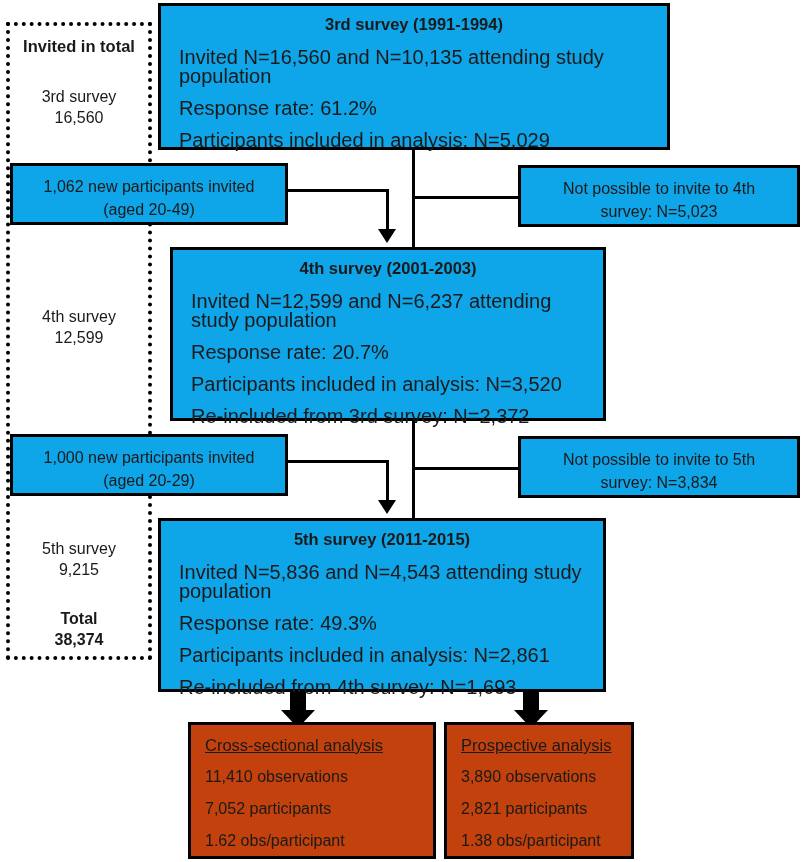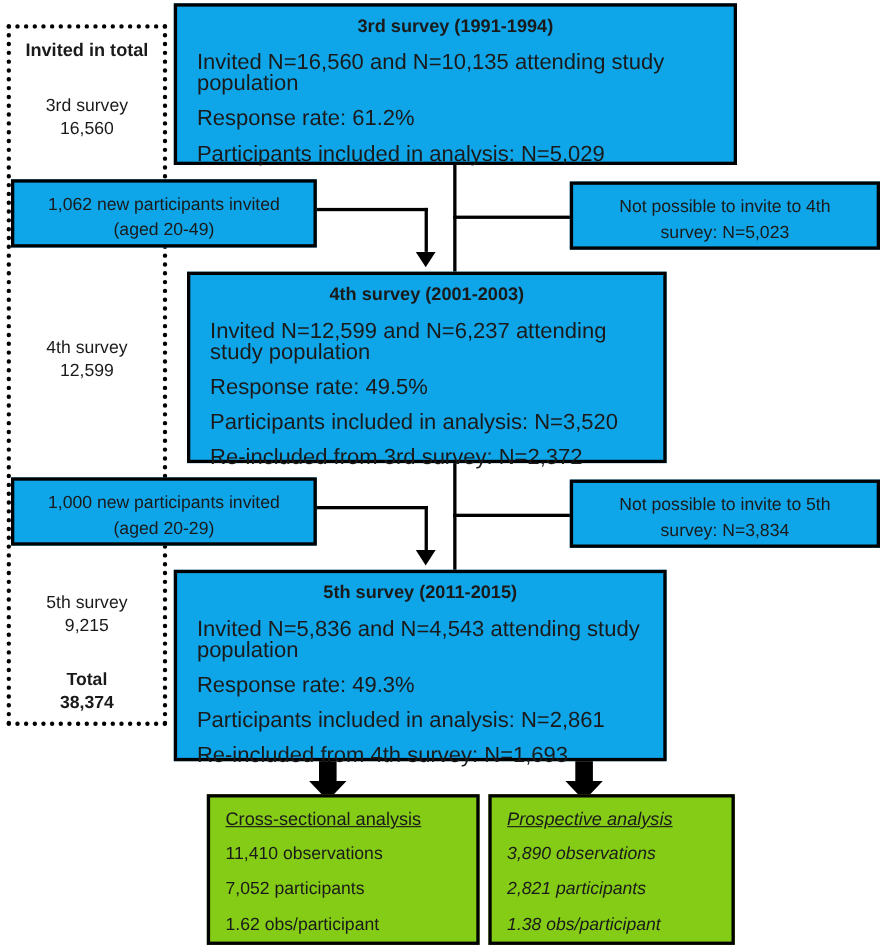--- a/index.html
+++ b/index.html
@@ -28,21 +28,21 @@
   }
   .dotted-box {
     position: absolute;
     box-sizing: border-box;
     background: #ffffff;
     border: 4px dotted #000000;
   }
   .beige-box {
     position: absolute;
     box-sizing: border-box;
-    background: #84cc16;
+    background: #c2410c;
     border: 3px solid #000000;
   }
 
   
   .survey-title {
     text-align: center;
     font-weight: bold;
     font-size: 16.5px;
     line-height: 19px;
     margin: 9px 0 0 0;
@@ -198,21 +198,21 @@
     <div class="plain-box-text">
       <div>Not possible to invite to 4th</div>
       <div>survey: N=5,023</div>
     </div>
   </div>
 
   <div class="box" style="left:170px; top:247px; width:436px; height:174px;">
     <div class="survey-title">4th survey (2001-2003)</div>
     <div class="survey-body">
       <p class="survey-line">Invited N=12,599 and N=6,237 attending study population</p>
-      <p class="survey-line">Response rate: 49.5%</p>
+      <p class="survey-line">Response rate: 20.7%</p>
       <p class="survey-line">Participants included in analysis: N=3,520</p>
       <p class="survey-line">Re-included from 3rd survey: N=2,372</p>
     </div>
   </div>
 
   <div class="vline" style="left:412px; top:421px; height:97px;"></div>
   <div class="hline" style="left:412px; top:467px; width:108px;"></div>
 
   <div class="box" style="left:10px; top:434px; width:278px; height:62px;">
     <div class="plain-box-text">
@@ -254,21 +254,21 @@
 
   <div class="beige-box" style="left:188px; top:722px; width:248px; height:137px;">
     <div class="analysis-inner">
       <p class="analysis-title">Cross-sectional analysis</p>
       <p class="analysis-line">11,410 observations</p>
       <p class="analysis-line">7,052 participants</p>
       <p class="analysis-line">1.62 obs/participant</p>
     </div>
   </div>
 
-  <div class="beige-box" style="left:444px; top:722px; width:224px; height:137px;font-style:italic;">
+  <div class="beige-box" style="left:444px; top:722px; width:190px; height:137px;">
     <div class="analysis-inner">
       <p class="analysis-title">Prospective analysis</p>
       <p class="analysis-line">3,890 observations</p>
       <p class="analysis-line">2,821 participants</p>
       <p class="analysis-line">1.38 obs/participant</p>
     </div>
   </div>
 
 </div>
 

